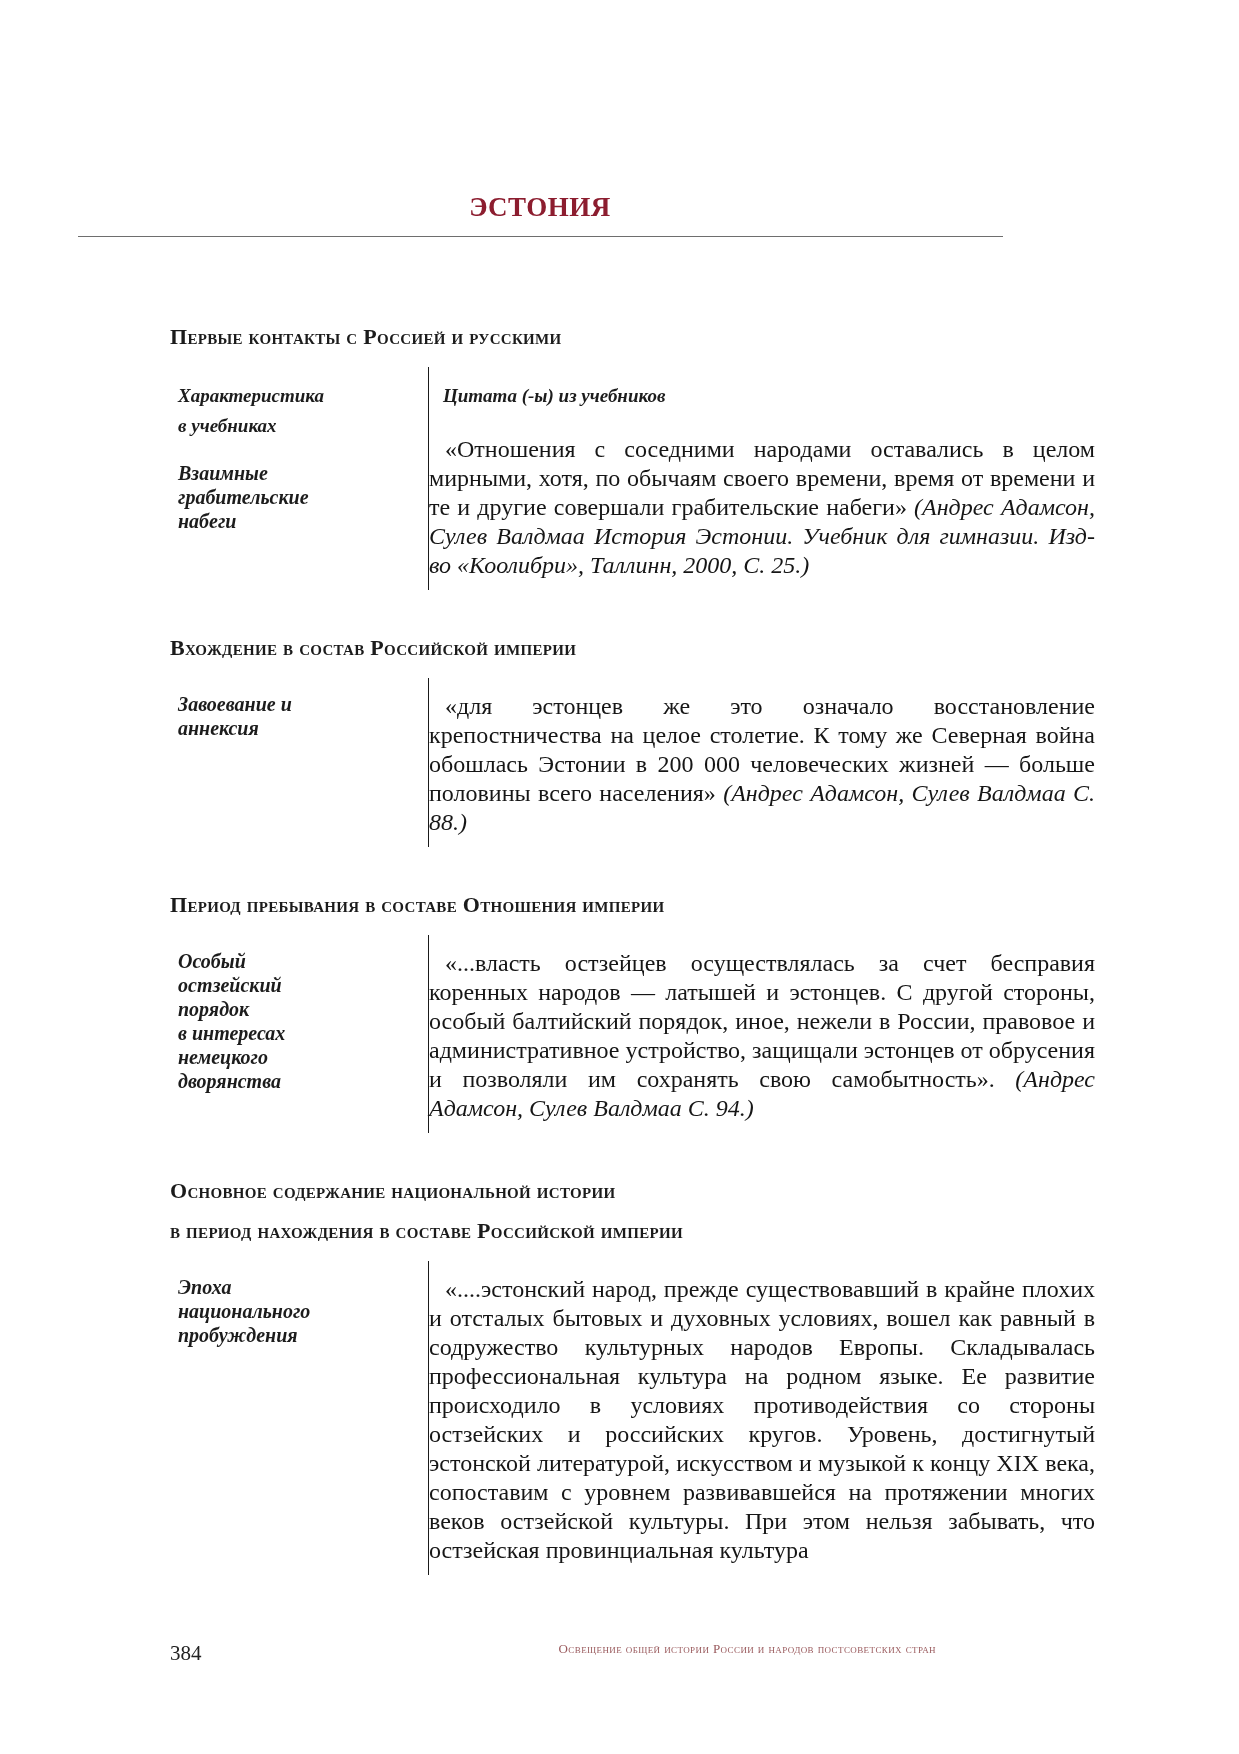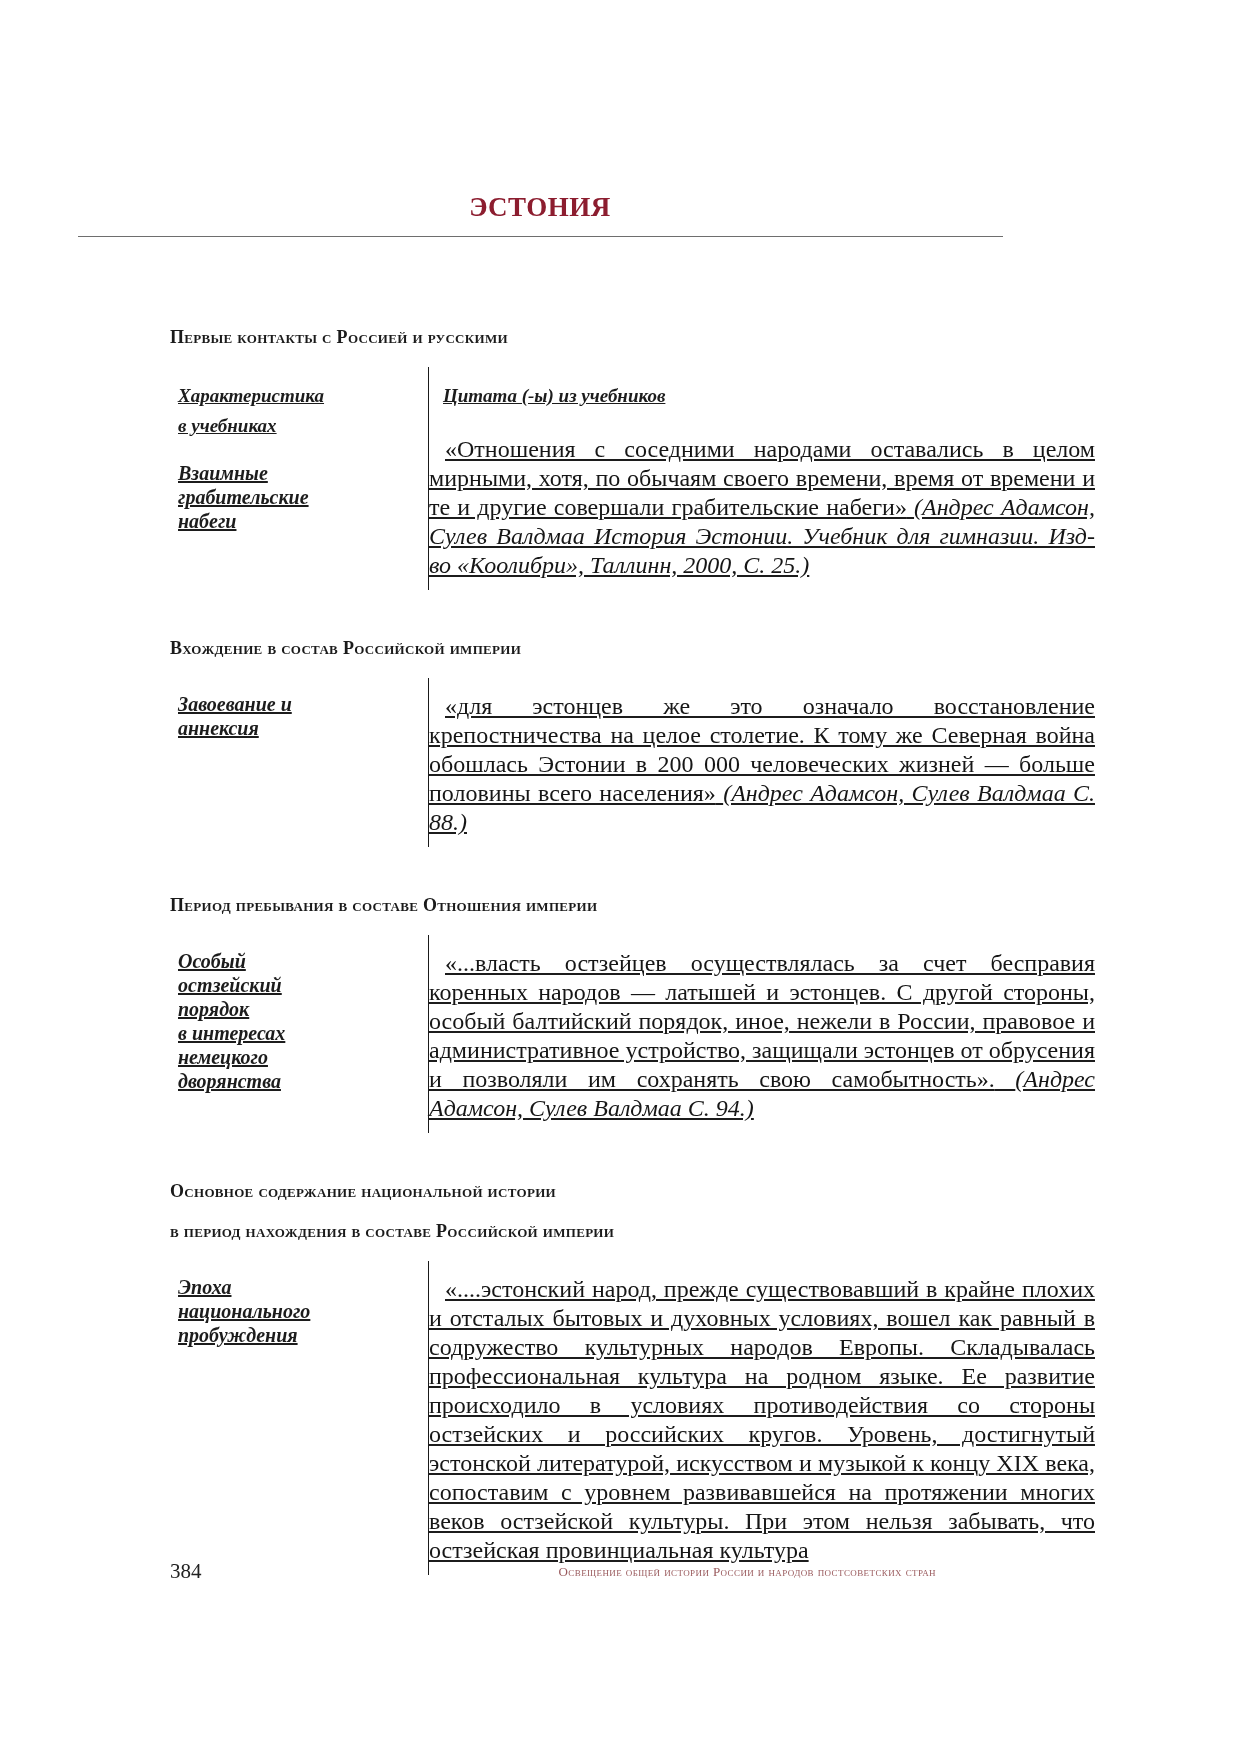--- a/index.html
+++ b/index.html
@@ -25,34 +25,33 @@
     border:none;
     border-top:1.5px solid #6e6e6e;
     margin:13px 77px 0 78px;
     height:0;
   }
 
   .content{margin-left:170px;width:925px;}
 
   h2.section-heading{
     margin:38px 0 0 0;
-    font-size:18px;
+    font-size:22px;
     font-weight:bold;
     font-variant:small-caps;
     letter-spacing:0.3px;
     line-height:40px;
     color:#1b1b1b;
     white-space:pre-line;
   }
   h2.first{margin-top:80px;}
 
   .trow{
     display:flex;
     margin-top:10px;
-    text-decoration:underline;
   }
   .tcol{
     padding-top:14px;
     padding-bottom:10px;
   }
   .tleft{
     flex:0 0 258px;
     padding-left:8px;
     box-sizing:border-box;
   }
@@ -89,24 +88,24 @@
     text-indent:16px;
     color:#161616;
   }
   .quotes-header + p.quote{margin-top:24px;}
   .cite{font-style:italic;}
 
   .page-footer{
     position:absolute;
     left:170px;
     right:144px;
-    top:1559px;
+    top:1641px;
     display:flex;
     justify-content:space-between;
-    align-items:center;
+    align-items:flex-start;
   }
   .page-number{
     font-size:21px;
     color:#222222;
   }
   .running-title{
     font-size:13px;
     font-variant:small-caps;
     letter-spacing:0.4px;
     color:#99595c;

